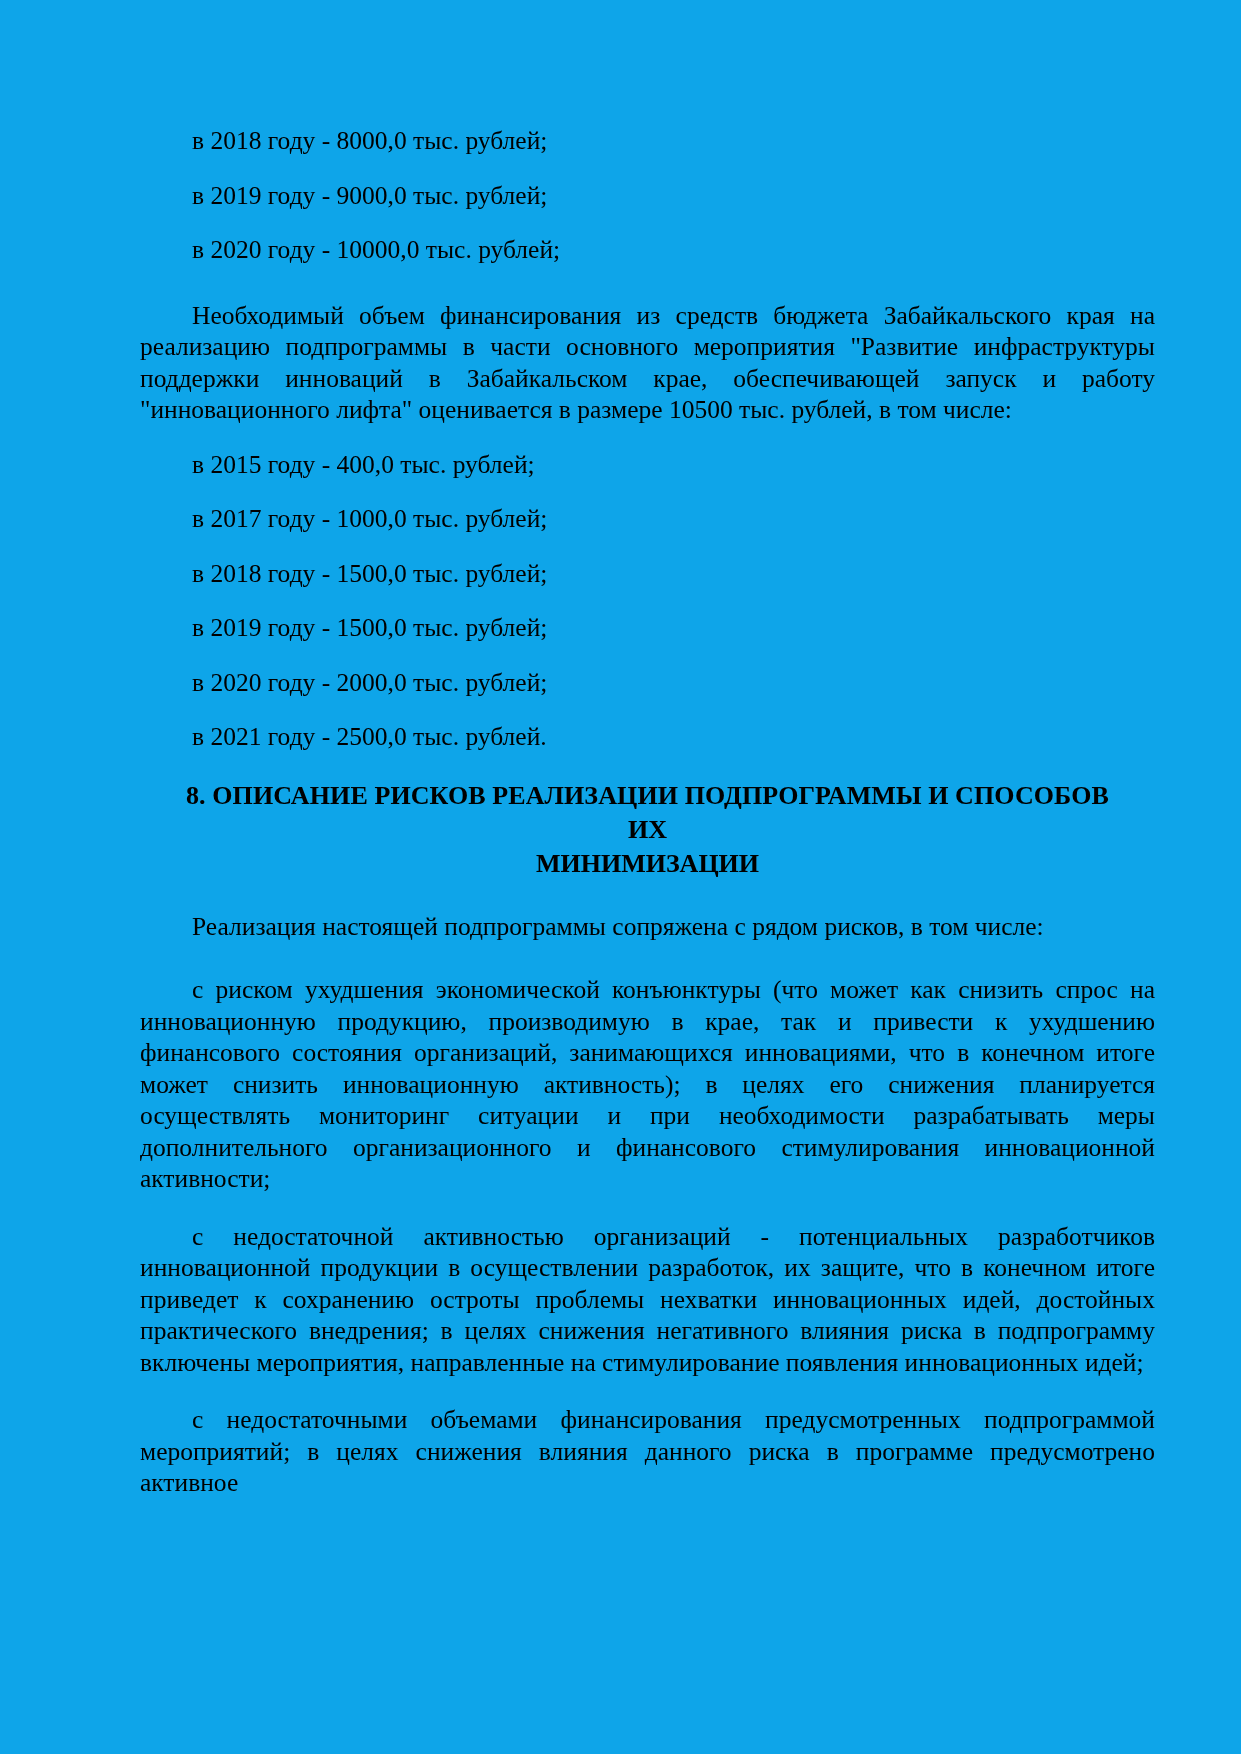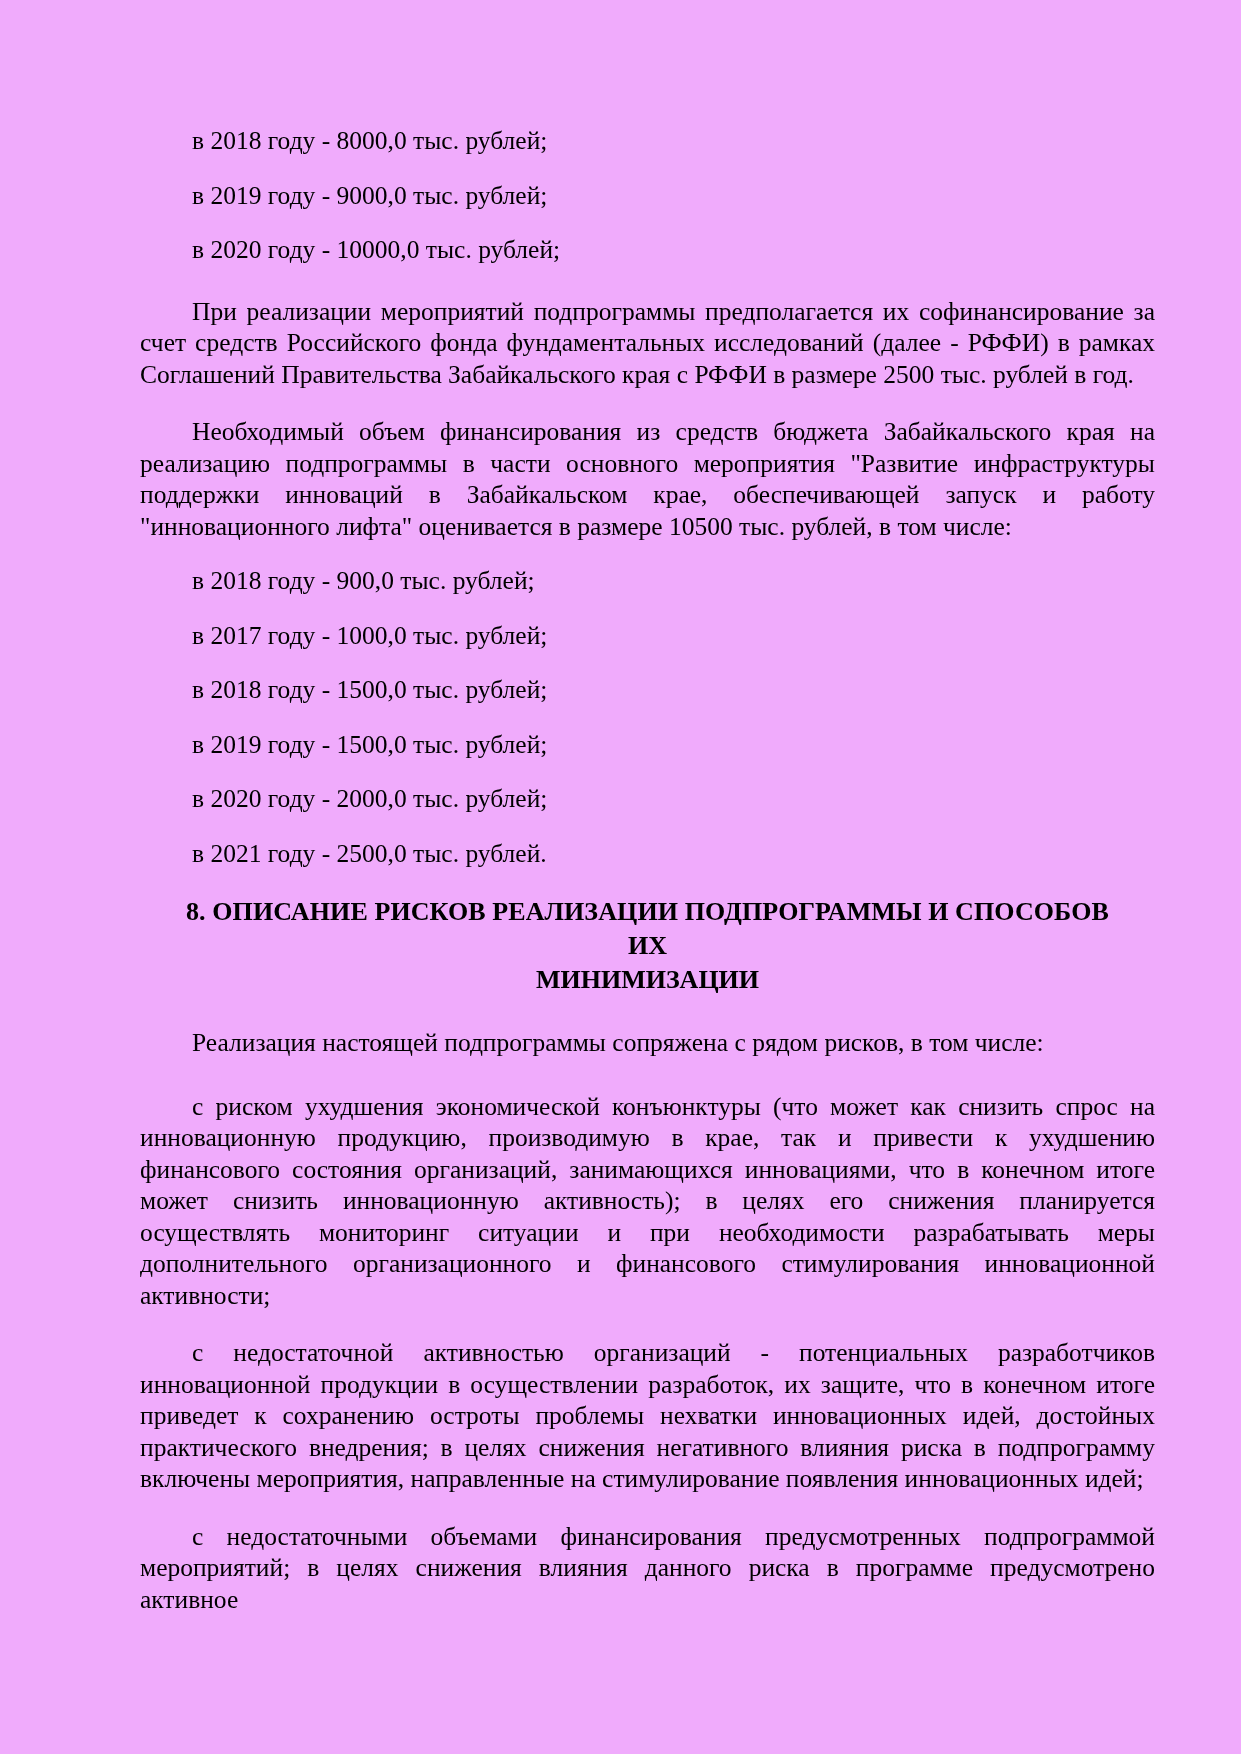--- a/index.html
+++ b/index.html
@@ -8,21 +8,21 @@
     background: #ffffff;
   }
   body {
     font-family: "Liberation Serif", "DejaVu Serif", serif;
     color: #000000;
   }
   .page {
     position: relative;
     width: 1241px;
     height: 1754px;
-    background: #f0abfc;
+    background: #0ea5e9;
     margin: 0 auto;
     overflow: hidden;
     box-sizing: border-box;
     padding: 128px 86px 40px 140px;
   }
   .content {
     width: 1015px;
   }
   
   .year-line {
@@ -61,29 +61,28 @@
 
 <div class="page">
   <div class="content">
 
     <p class="year-line">в 2018 году - 8000,0 тыс. рублей;</p>
     <p class="year-line">в 2019 году - 9000,0 тыс. рублей;</p>
     <p class="year-line">в 2020 году - 10000,0 тыс. рублей;</p>
 
     <div class="spacer-sm"></div>
 
-    <p class="para">При реализации мероприятий подпрограммы предполагается их софинансирование за счет средств Российского фонда фундаментальных исследований (далее - РФФИ) в рамках Соглашений Правительства Забайкальского края с РФФИ в размере 2500 тыс. рублей в год.</p>
 
     <div class="spacer-sm"></div>
 
     <p class="para">Необходимый объем финансирования из средств бюджета Забайкальского края на реализацию подпрограммы в части основного мероприятия "Развитие инфраструктуры поддержки инноваций в Забайкальском крае, обеспечивающей запуск и работу "инновационного лифта" оценивается в размере 10500 тыс. рублей, в том числе:</p>
 
     <div class="spacer-sm"></div>
 
-    <p class="year-line">в 2018 году - 900,0 тыс. рублей;</p>
+    <p class="year-line">в 2015 году - 400,0 тыс. рублей;</p>
     <p class="year-line">в 2017 году - 1000,0 тыс. рублей;</p>
     <p class="year-line">в 2018 году - 1500,0 тыс. рублей;</p>
     <p class="year-line">в 2019 году - 1500,0 тыс. рублей;</p>
     <p class="year-line">в 2020 году - 2000,0 тыс. рублей;</p>
     <p class="year-line">в 2021 году - 2500,0 тыс. рублей.</p>
 
     <h2 class="heading">
       <span class="hline hline-1">8. ОПИСАНИЕ РИСКОВ РЕАЛИЗАЦИИ ПОДПРОГРАММЫ И СПОСОБОВ</span>
       <span class="hline hline-2">ИХ</span>
       <span class="hline hline-3">МИНИМИЗАЦИИ</span>

